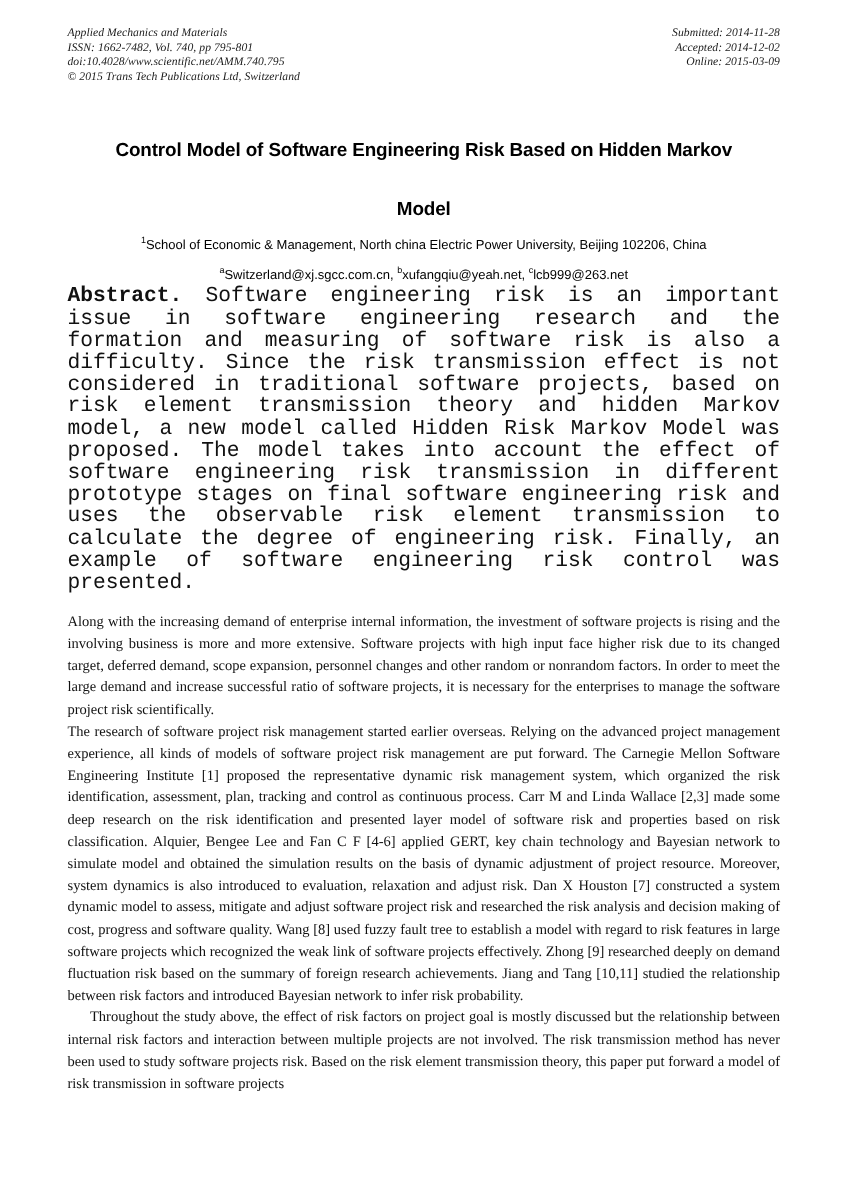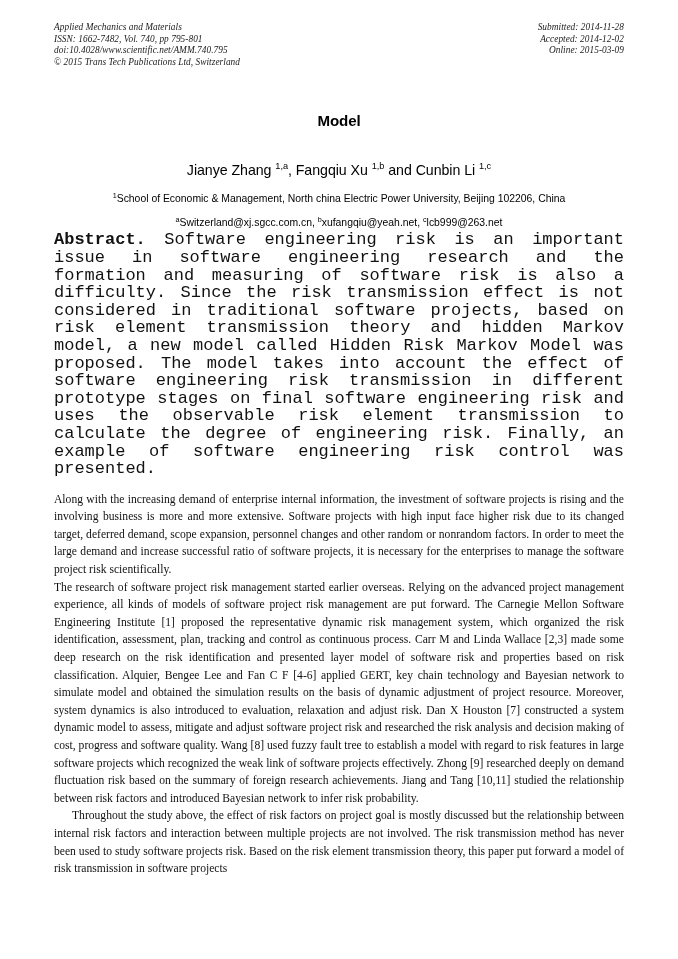--- a/index.html
+++ b/index.html
@@ -48,21 +48,21 @@
     font-weight: bold;
     font-size: 15.1px;
     line-height: 21px;
     text-align: center;
     color: #000;
     margin-top: 42px;
     letter-spacing: -0.1px;
   }
   .paper-title .l2 {
     display: block;
-    margin-top: 13px;
+    margin-top: 26px;
   }
 
   
   .authors {
     font-family: "Liberation Sans", sans-serif;
     font-size: 14.2px;
     line-height: 20px;
     text-align: center;
     margin-top: 29px;
     color: #000;
@@ -147,26 +147,24 @@
       <div class="line">© 2015 Trans Tech Publications Ltd, Switzerland</div>
     </div>
     <div class="right">
       <div class="line">Submitted: 2014-11-28</div>
       <div class="line">Accepted: 2014-12-02</div>
       <div class="line">Online: 2015-03-09</div>
     </div>
   </div>
 
   <div class="paper-title">
+    <span>Control Model of Software Engineering Risk Based on Hidden Markov</span>
     <span class="l2">Model</span>
   </div>
 
-  <div class="authors">
-    <span>Jianye Zhang </span><sup>1,a</sup><span>, </span><span>Fangqiu Xu </span><sup>1,b</sup><span> and </span><span>Cunbin Li </span><sup>1,c</sup>
-  </div>
 
   <div class="affiliation">
     <sup>1</sup><span>School of Economic &amp; Management, North china Electric Power University, Beijing 102206, China</span>
   </div>
 
   <div class="emails">
     <sup>a</sup><span>Switzerland@xj.sgcc.com.cn, </span><sup>b</sup><span>xufangqiu@yeah.net, </span><sup>c</sup><span>lcb999@263.net</span>
   </div>
 
 

